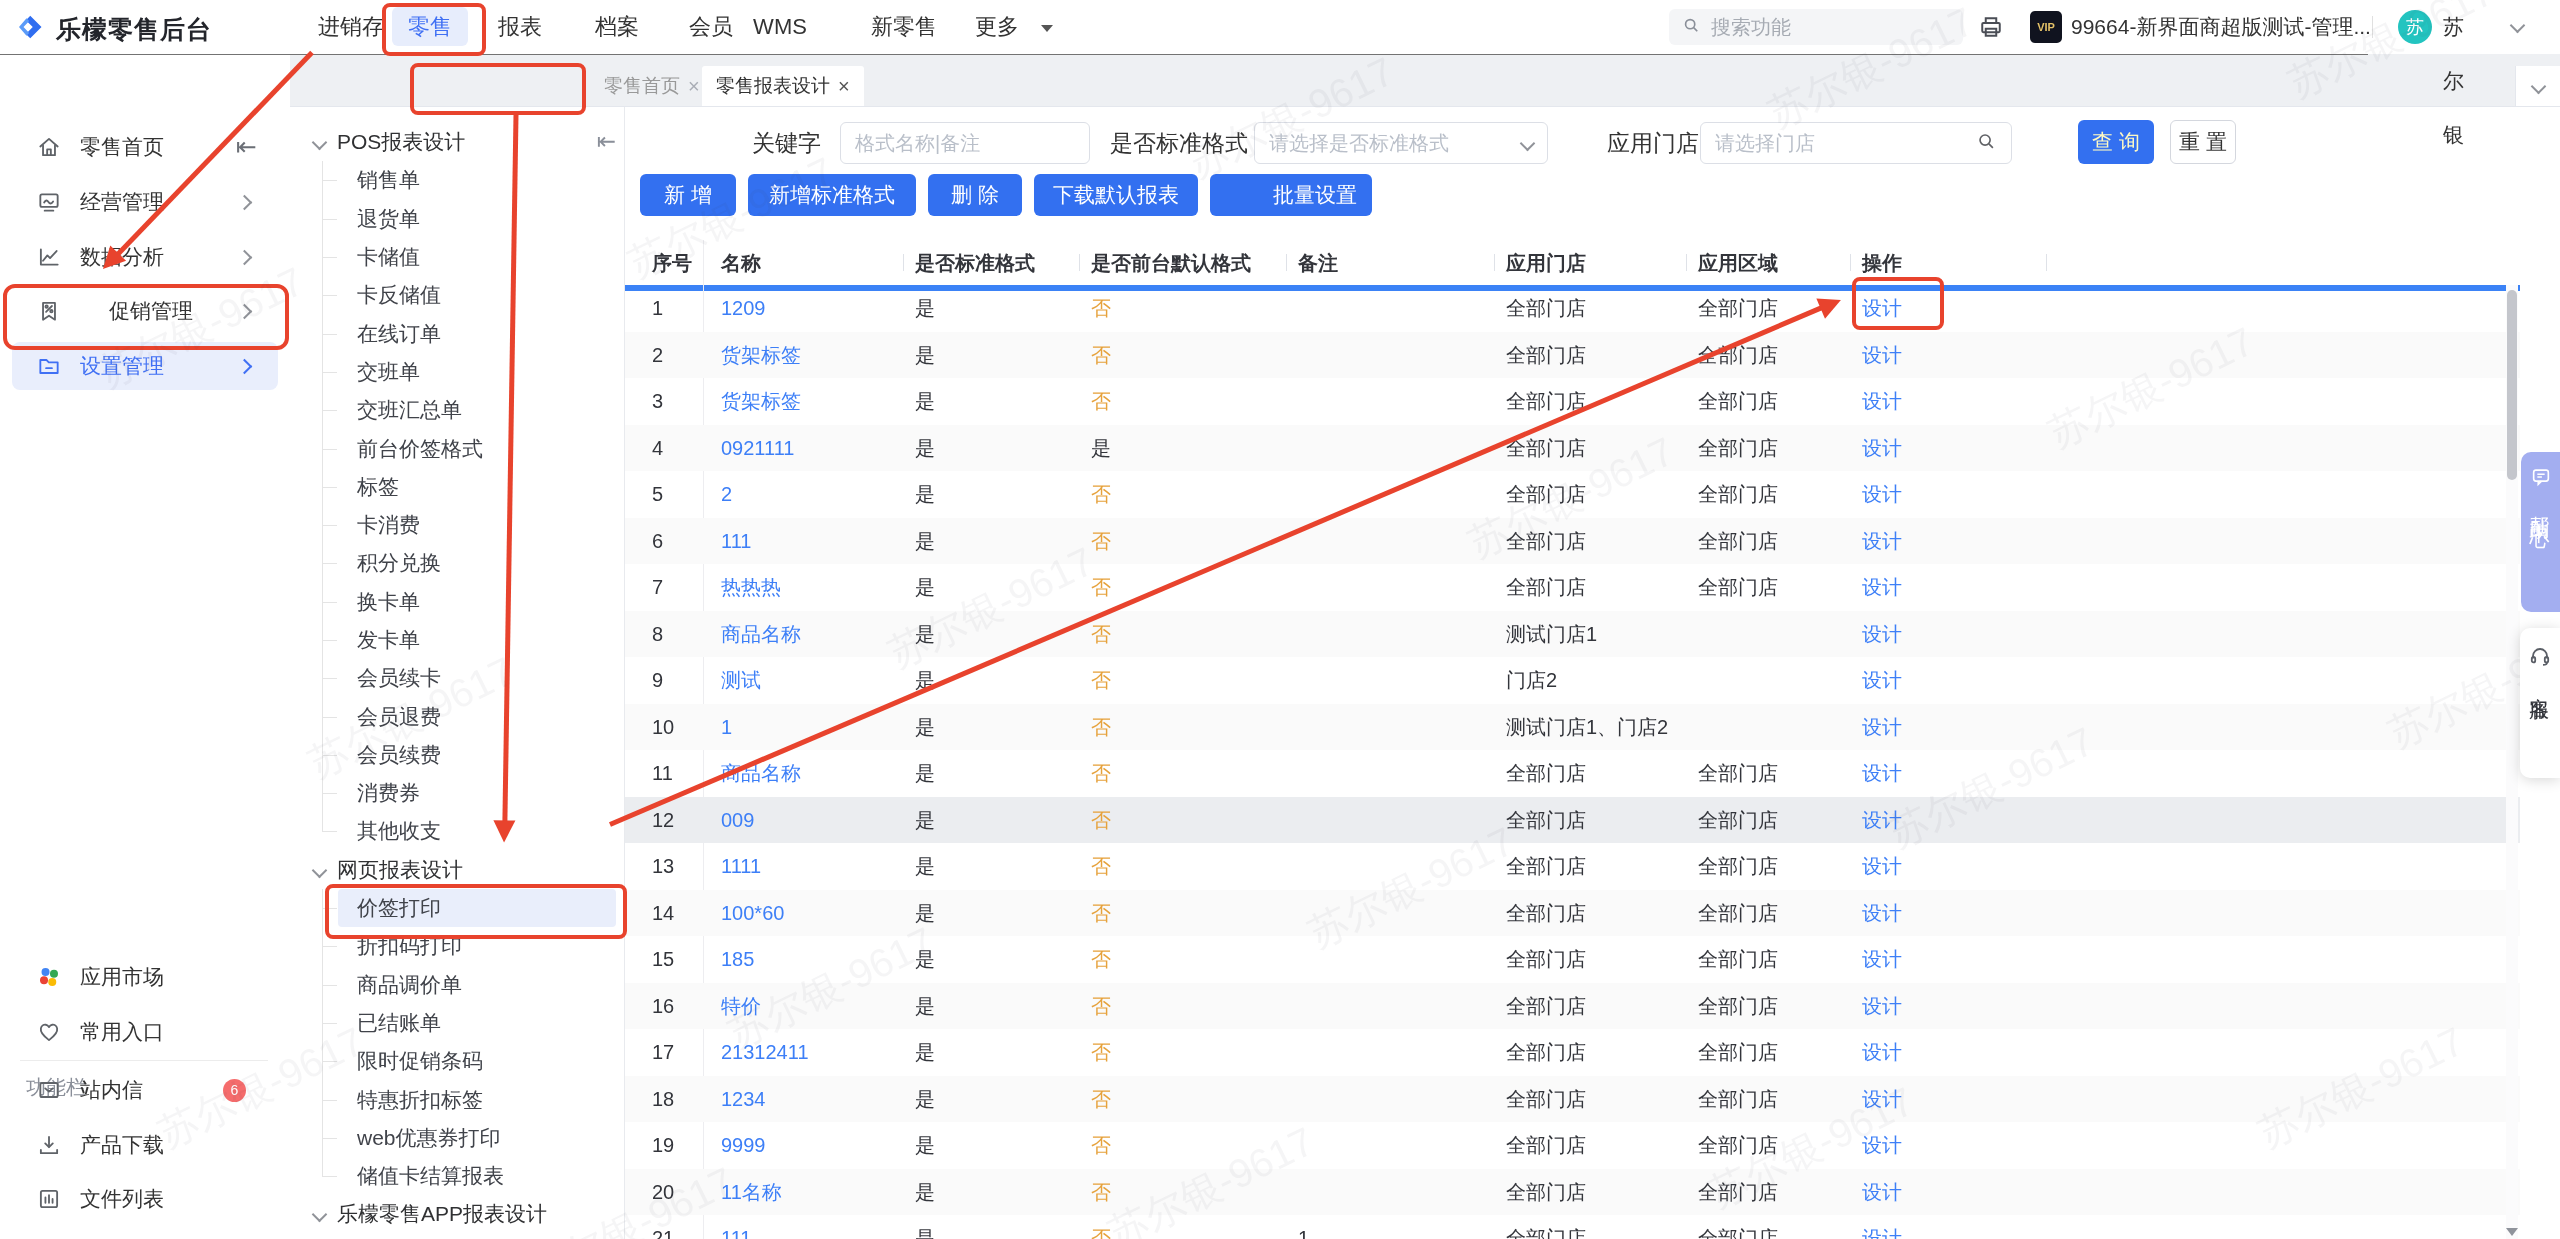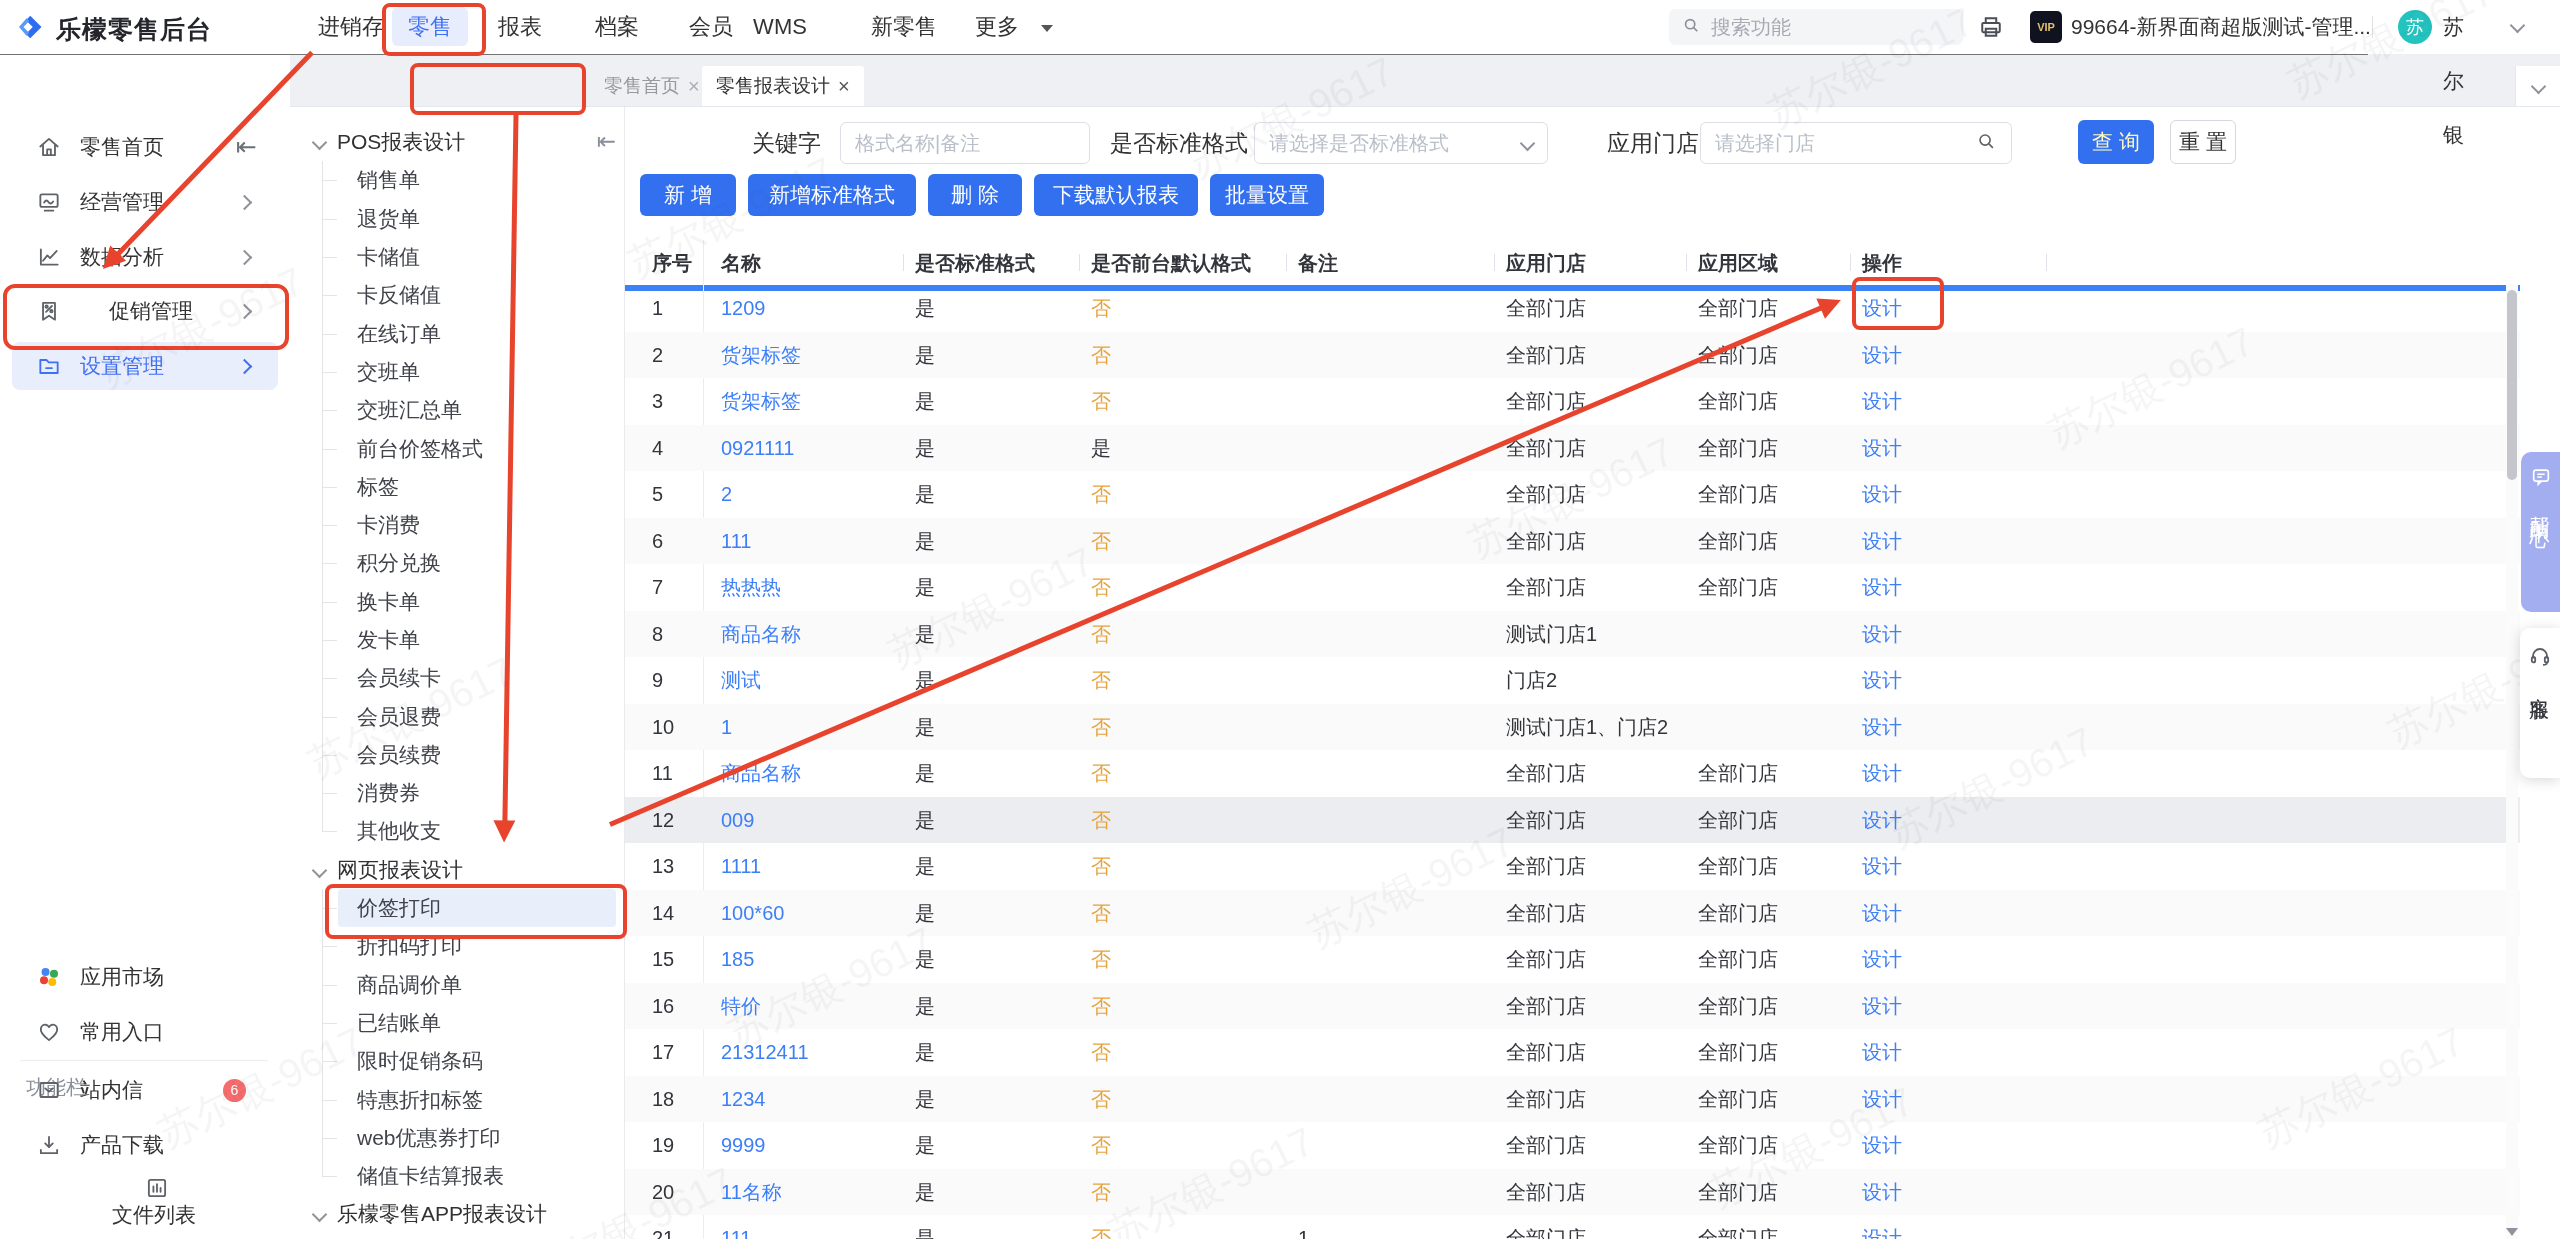--- a/index.html
+++ b/index.html
@@ -229,21 +229,21 @@
           <span class="badge">6</span>
         </div>
         <div class="side-item" style="top: 1067px;">
           <span class="s-icon"><svg width="26" height="26" viewBox="0 0 24 24" fill="none" stroke="currentColor" stroke-width="1.7" stroke-linecap="round" stroke-linejoin="round">
               <path d="M12 4.5 V13.5"></path>
               <path d="M8.5 10.5 L12 14 15.5 10.5"></path>
               <path d="M4.5 16.5 V19.5 H19.5 V16.5"></path>
             </svg></span>
           <span class="s-label">产品下载</span>
         </div>
-        <div class="side-item" style="top: 1121px; flex-direction: column;">
+        <div class="side-item" style="top: 1121px;">
           <span class="s-icon"><svg width="26" height="26" viewBox="0 0 24 24" fill="none" stroke="currentColor" stroke-width="1.7" stroke-linecap="round" stroke-linejoin="round">
               <rect x="4.5" y="4.5" width="15" height="15" rx="1.5"></rect>
               <path d="M8.7 15.5 V10.5 M12 15.5 V8.5 M15.3 15.5 V12"></path>
             </svg></span>
           <span class="s-label">文件列表</span>
         </div>
       </div>
   </div>
 
   <div id="tabstrip">
@@ -331,21 +331,21 @@
       </span>
     </div>
     <div class="btn primary" style="left:1454px;top:14px;width:76px">查 询</div>
     <div class="btn plain" style="left:1546px;top:14px;width:66px">重 置</div>
 
     <div id="action-bar">
         <div class="act-btn" style="left: 16px; width: 96px;">新 增</div>
         <div class="act-btn" style="left: 124px; width: 168px;">新增标准格式</div>
         <div class="act-btn" style="left: 304px; width: 94px;">删 除</div>
         <div class="act-btn" style="left: 410px; width: 164px;">下载默认报表</div>
-        <div class="act-btn" style="left: 586px; width: 114px;">批量设置</div>
+        <div class="act-btn" style="left: 586px; width: 114px; padding-left: 48px;">批量设置</div>
       </div>
 
     <div id="thead">
         <span class="th c-no">序号</span>
         <span class="th c-name">名称</span>
         <span class="th c-std">是否标准格式</span>
         <span class="th c-def">是否前台默认格式</span>
         <span class="th c-rem">备注</span>
         <span class="th c-store">应用门店</span>
         <span class="th c-reg">应用区域</span>

